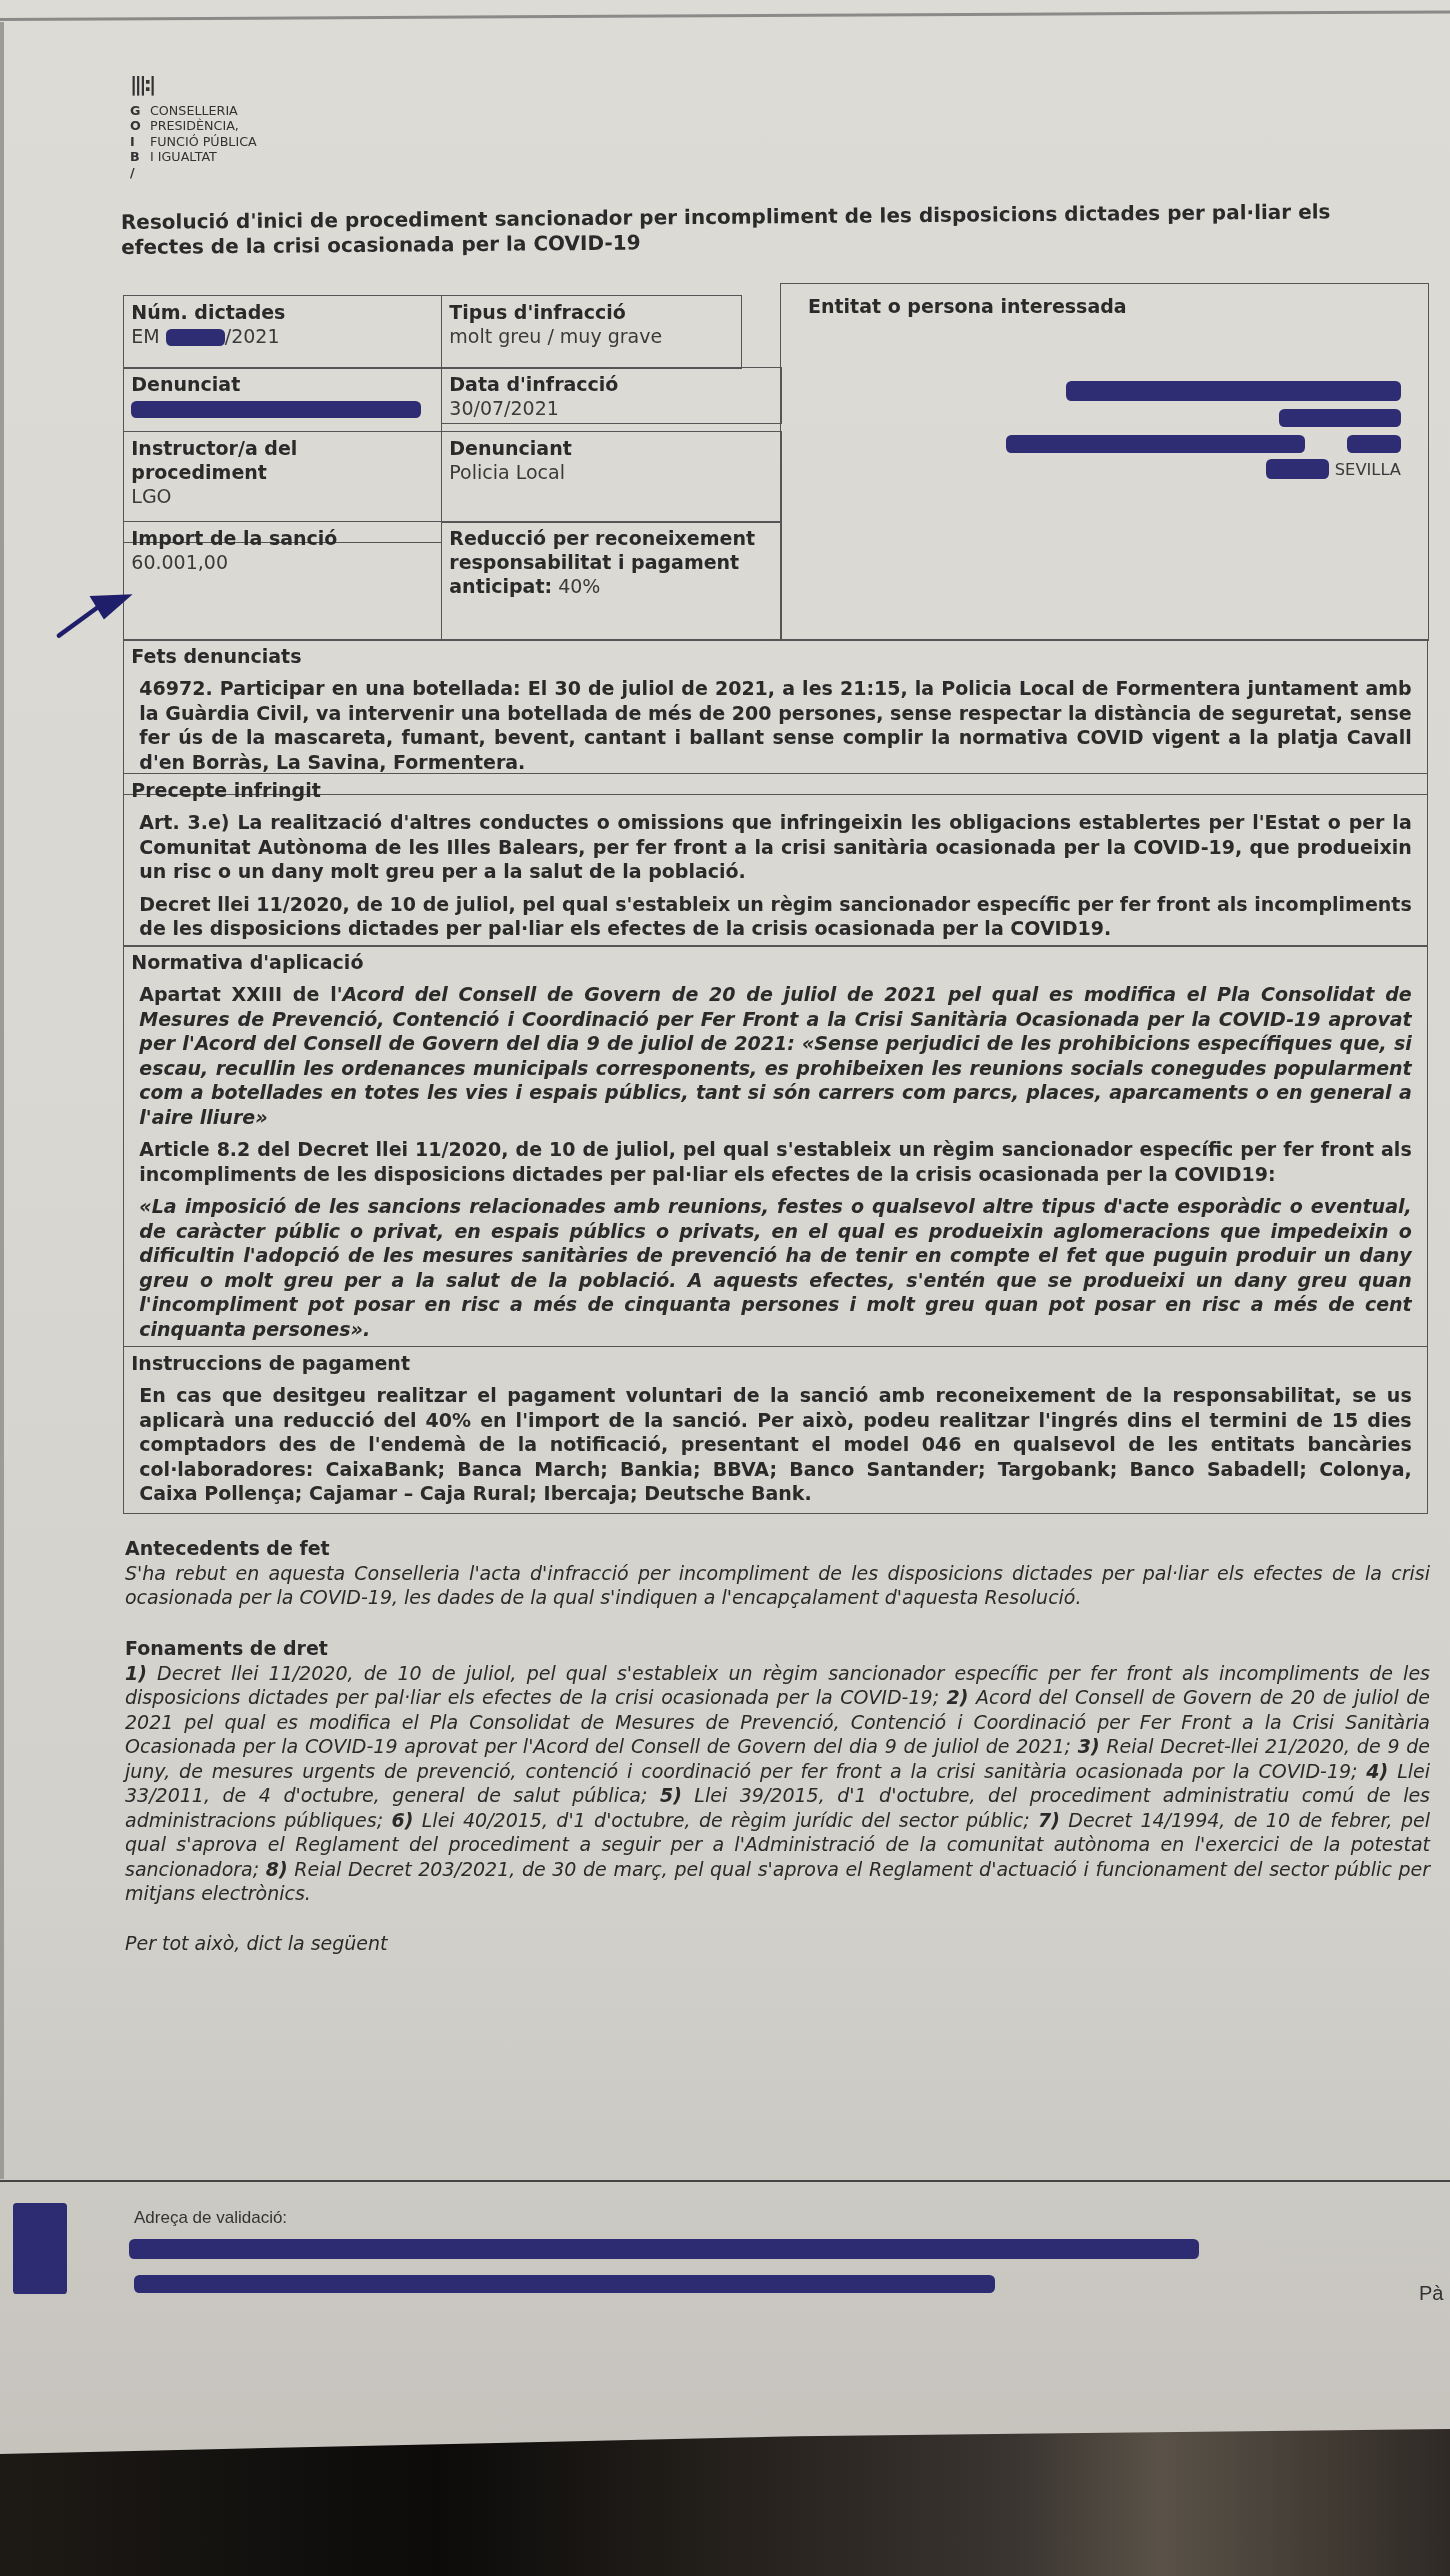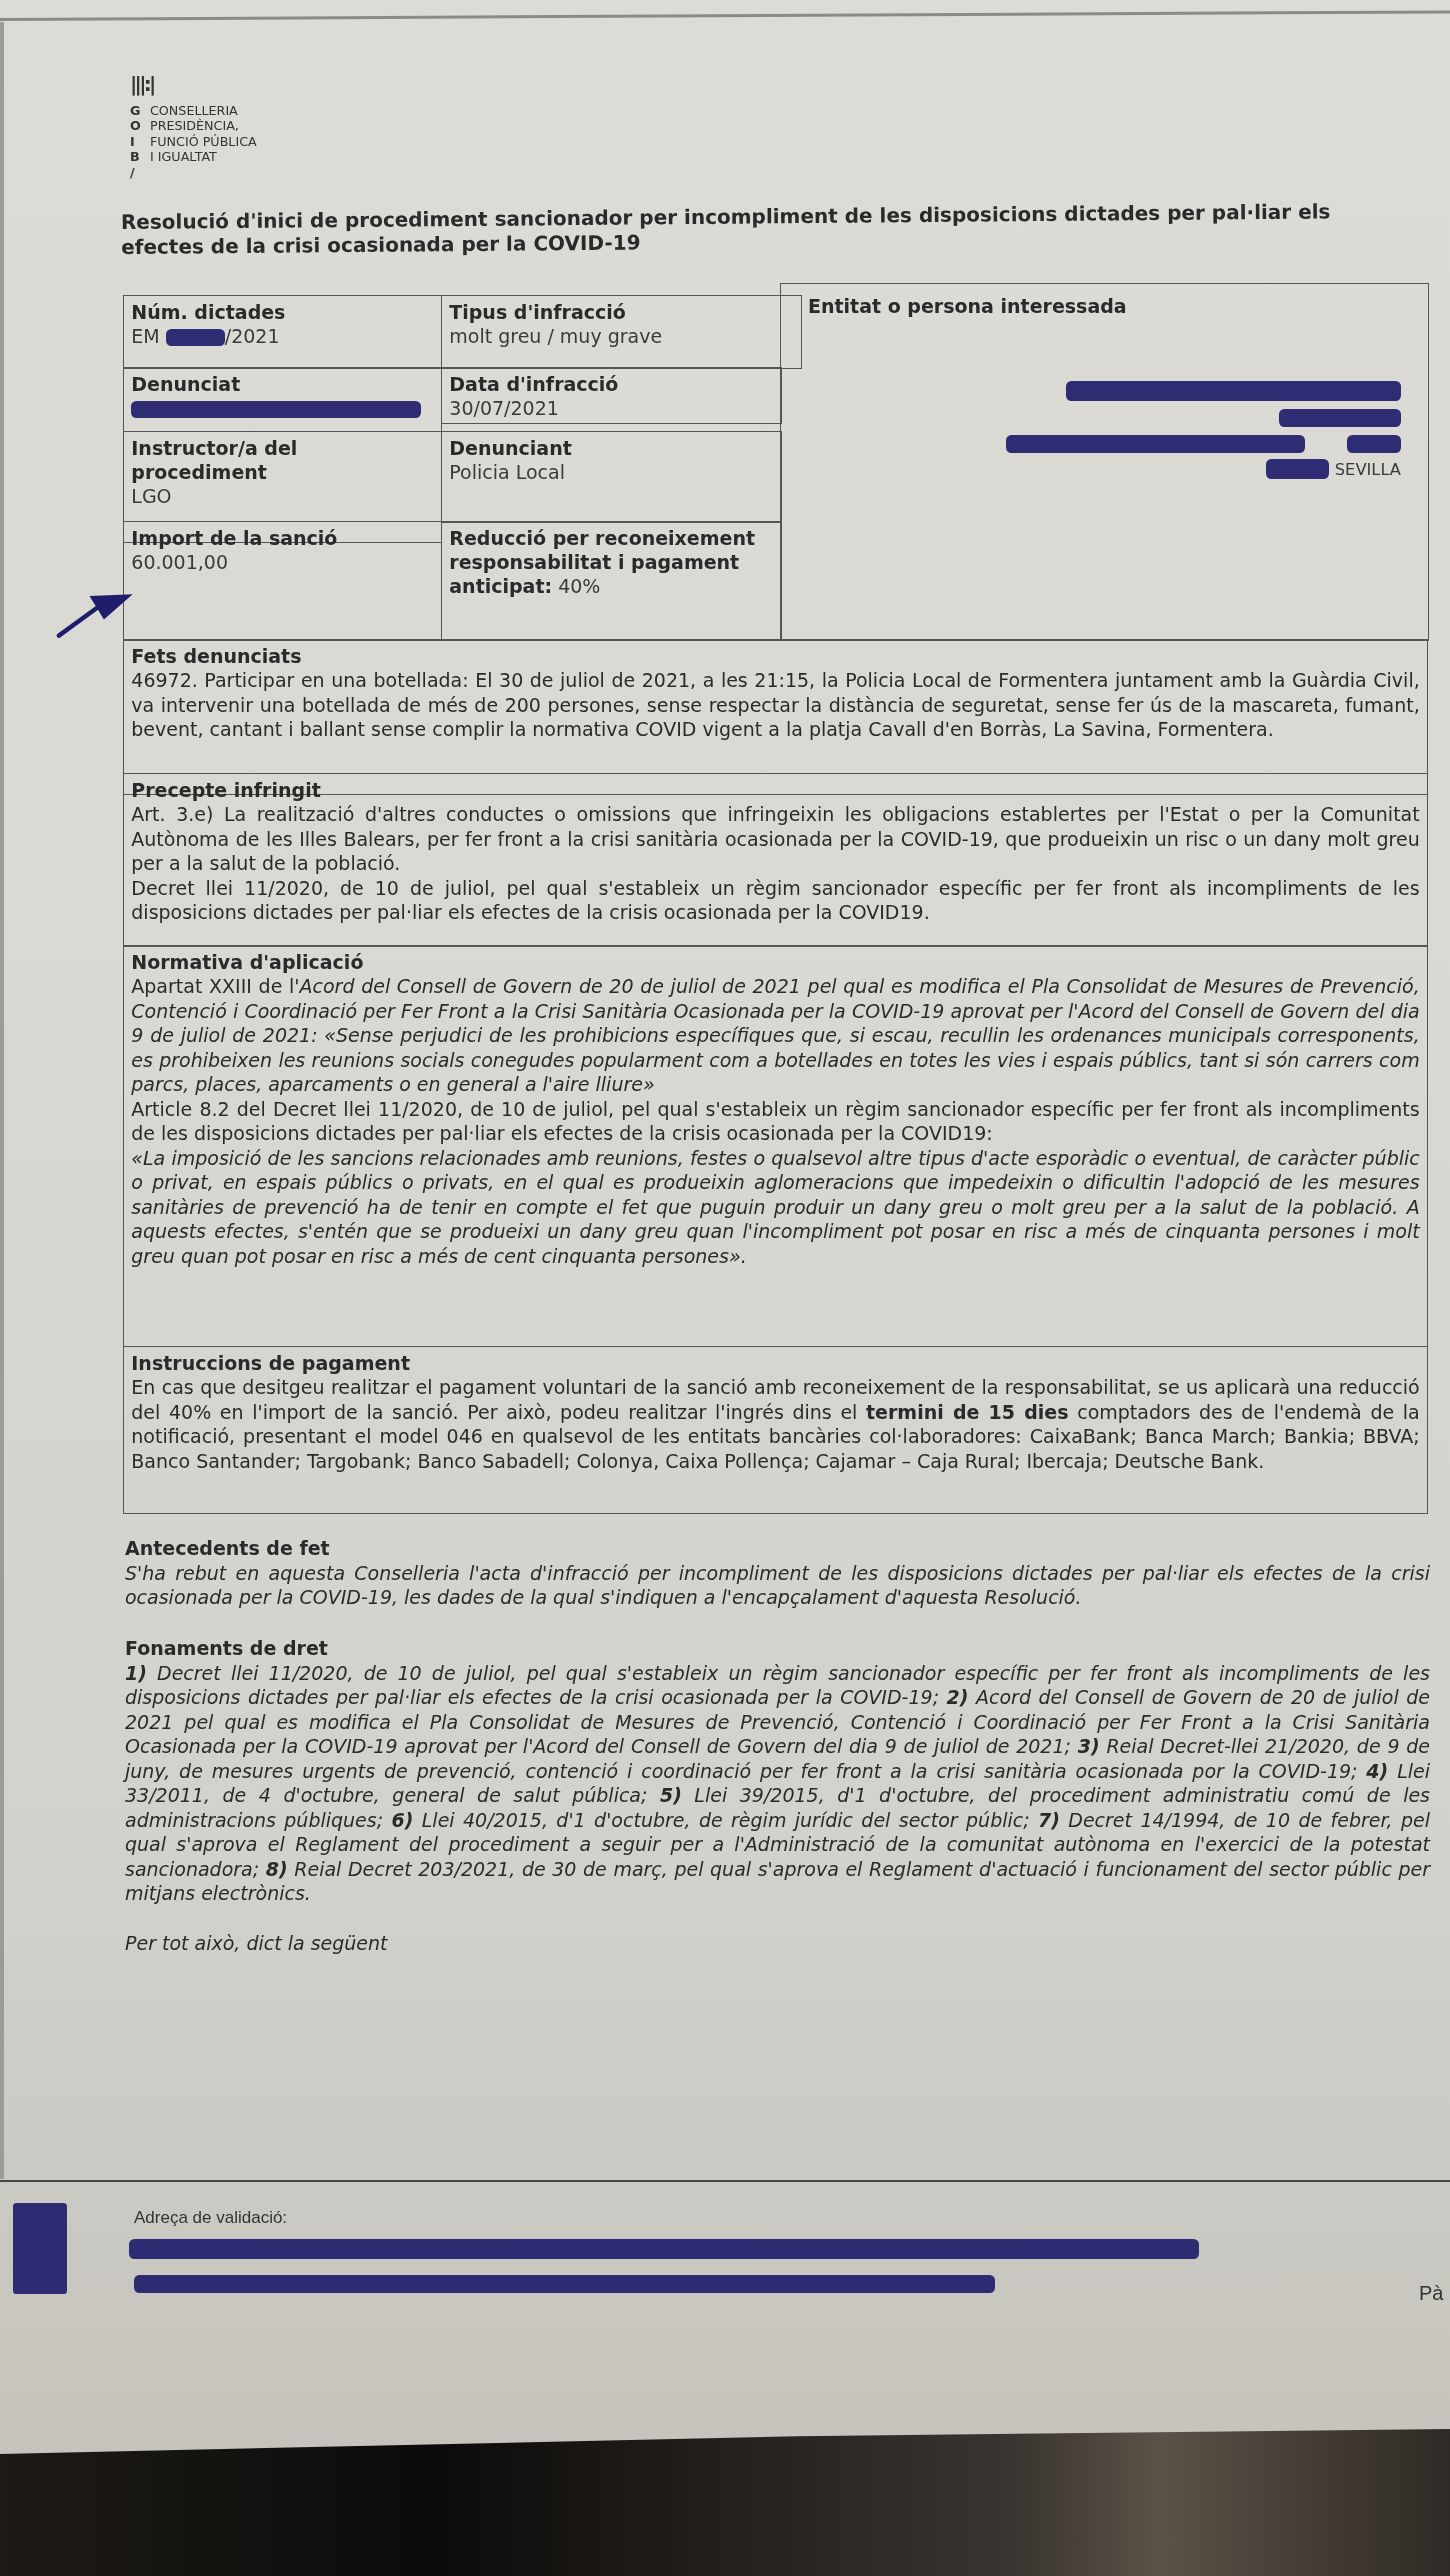--- a/index.html
+++ b/index.html
@@ -34,21 +34,21 @@
   }
   .cell { position:absolute; border:1.8px solid #555; box-sizing:border-box; padding:5.4px 7.3px; font-size:19px; line-height:23.6px;}
   .lbl { font-weight:bold; }
   .val { color:#3a3a3a; }
   .redact { display:inline-block; background:#1f1e6b; border-radius:5.4px; opacity:.92; vertical-align:middle; }
   .section {
     position:absolute; left:123px; width:1305px; border:1.8px solid #555; box-sizing:border-box;
     padding:3.6px 7.3px; font-size:19px; line-height:24.5px;
   }
   .section h3 { margin:0; font-size:19px; font-weight:bold; }
-  .section p { margin:0; text-align:justify; }
+  .section p { margin:8px; text-align:justify;font-weight:bold; }
   .it { font-style:italic; }
   .plain { position:absolute; left:125px; width:1305px; font-size:19px; line-height:24.5px; }
   .plain h3 { margin:0; font-size:19px; font-weight:bold; }
   .plain p { margin:0; text-align:justify;font-style:italic; }
   .footer-line { position:absolute; left:0; top:2180px; width:1450px; height:1.8px; background:#444; }
   .arrow { position:absolute; left:53px; top:587px; }
 </style>
 </head>
 <body>
 
@@ -80,21 +80,21 @@
         </div>
     </div>
   </div>
 
   <div class="doc-title">Resolució d'inici de procediment sancionador per incompliment de les disposicions dictades per pal·liar els efectes de la crisi ocasionada per la COVID-19</div>
 
   <div class="cell" style="left:123px;top:295px;width:319px;height:74px;">
     <div class="lbl">Núm. dictades</div>
     <div class="val"><span>EM</span> <span class="redact" style="width:59px;height:16.3px;"></span><span>/2021</span></div>
   </div>
-  <div class="cell" style="left:441px;top:295px;width:361px;height:74px;">
+  <div class="cell" style="left:441px;top:295px;width:301px;height:74px;">
     <div class="lbl">Tipus d'infracció</div>
     <div class="val">molt greu / muy grave</div>
   </div>
   <div class="cell" style="left:123px;top:367px;width:319px;height:65px;">
     <div class="lbl">Denunciat</div>
     <span class="redact" style="width:290px;height:16.3px;"></span>
   </div>
   <div class="cell" style="left:441px;top:367px;width:341px;height:57px;">
     <div class="lbl">Data d'infracció</div>
     <div class="val">30/07/2021</div>

